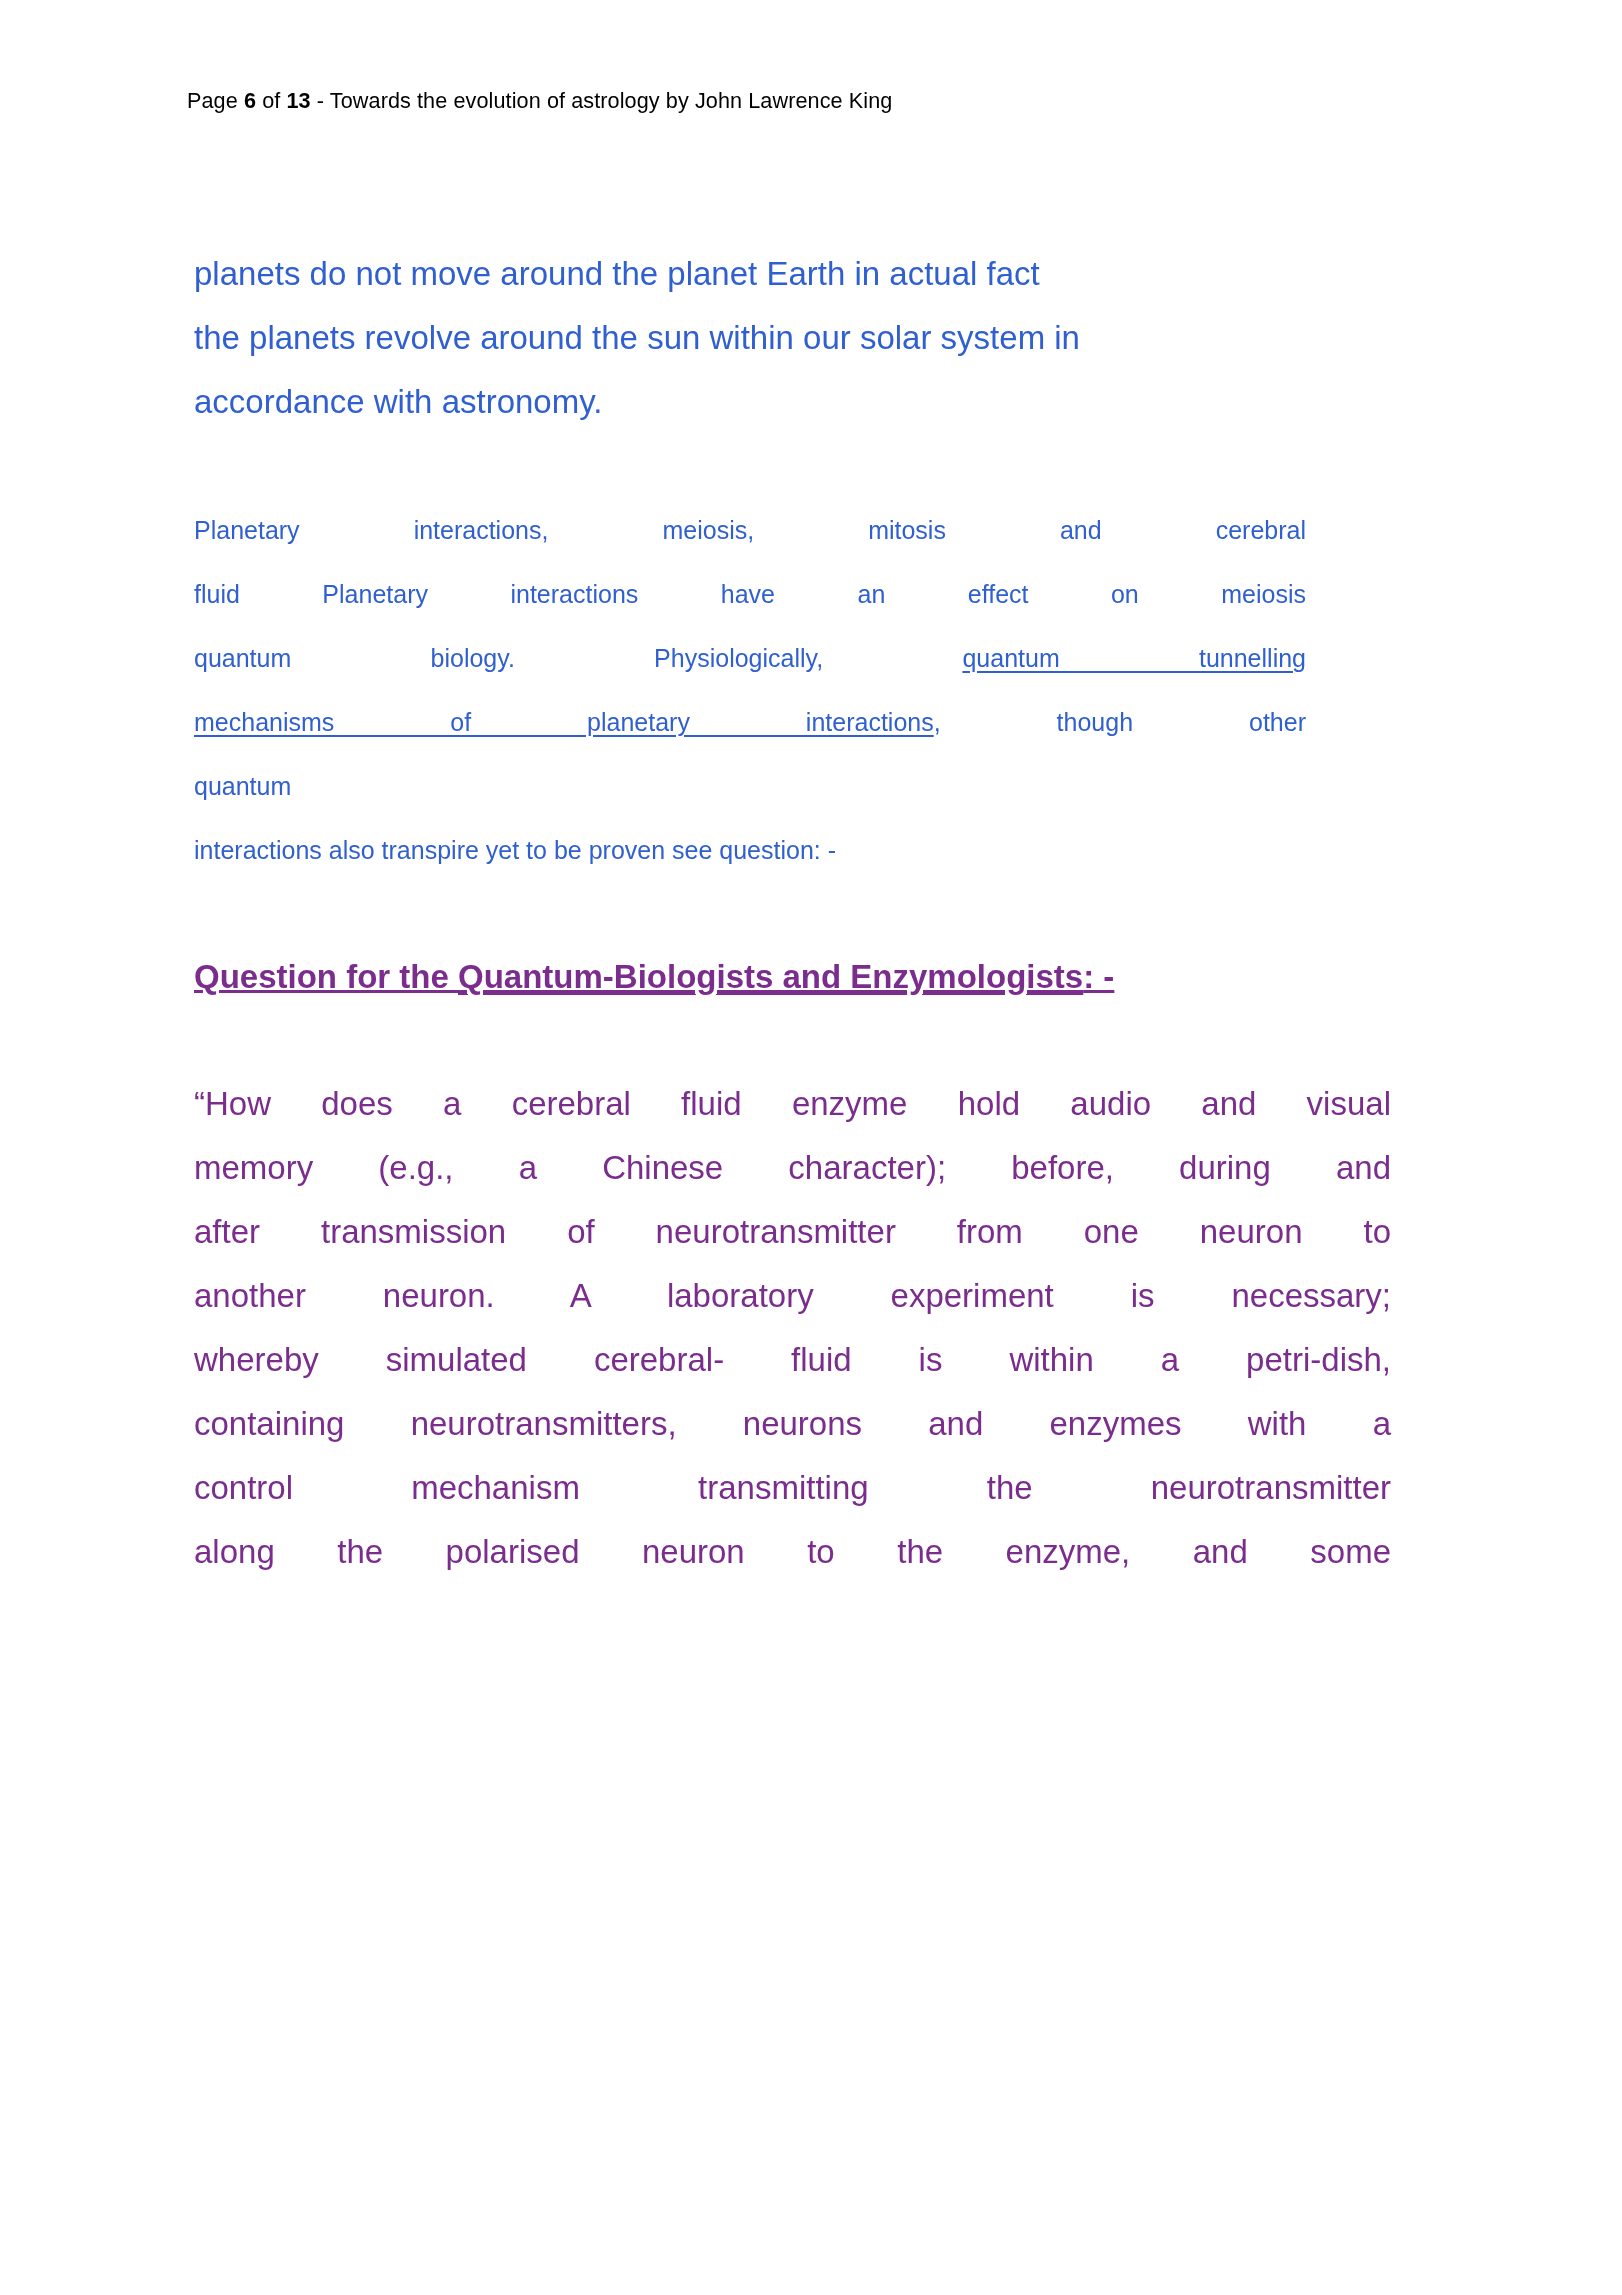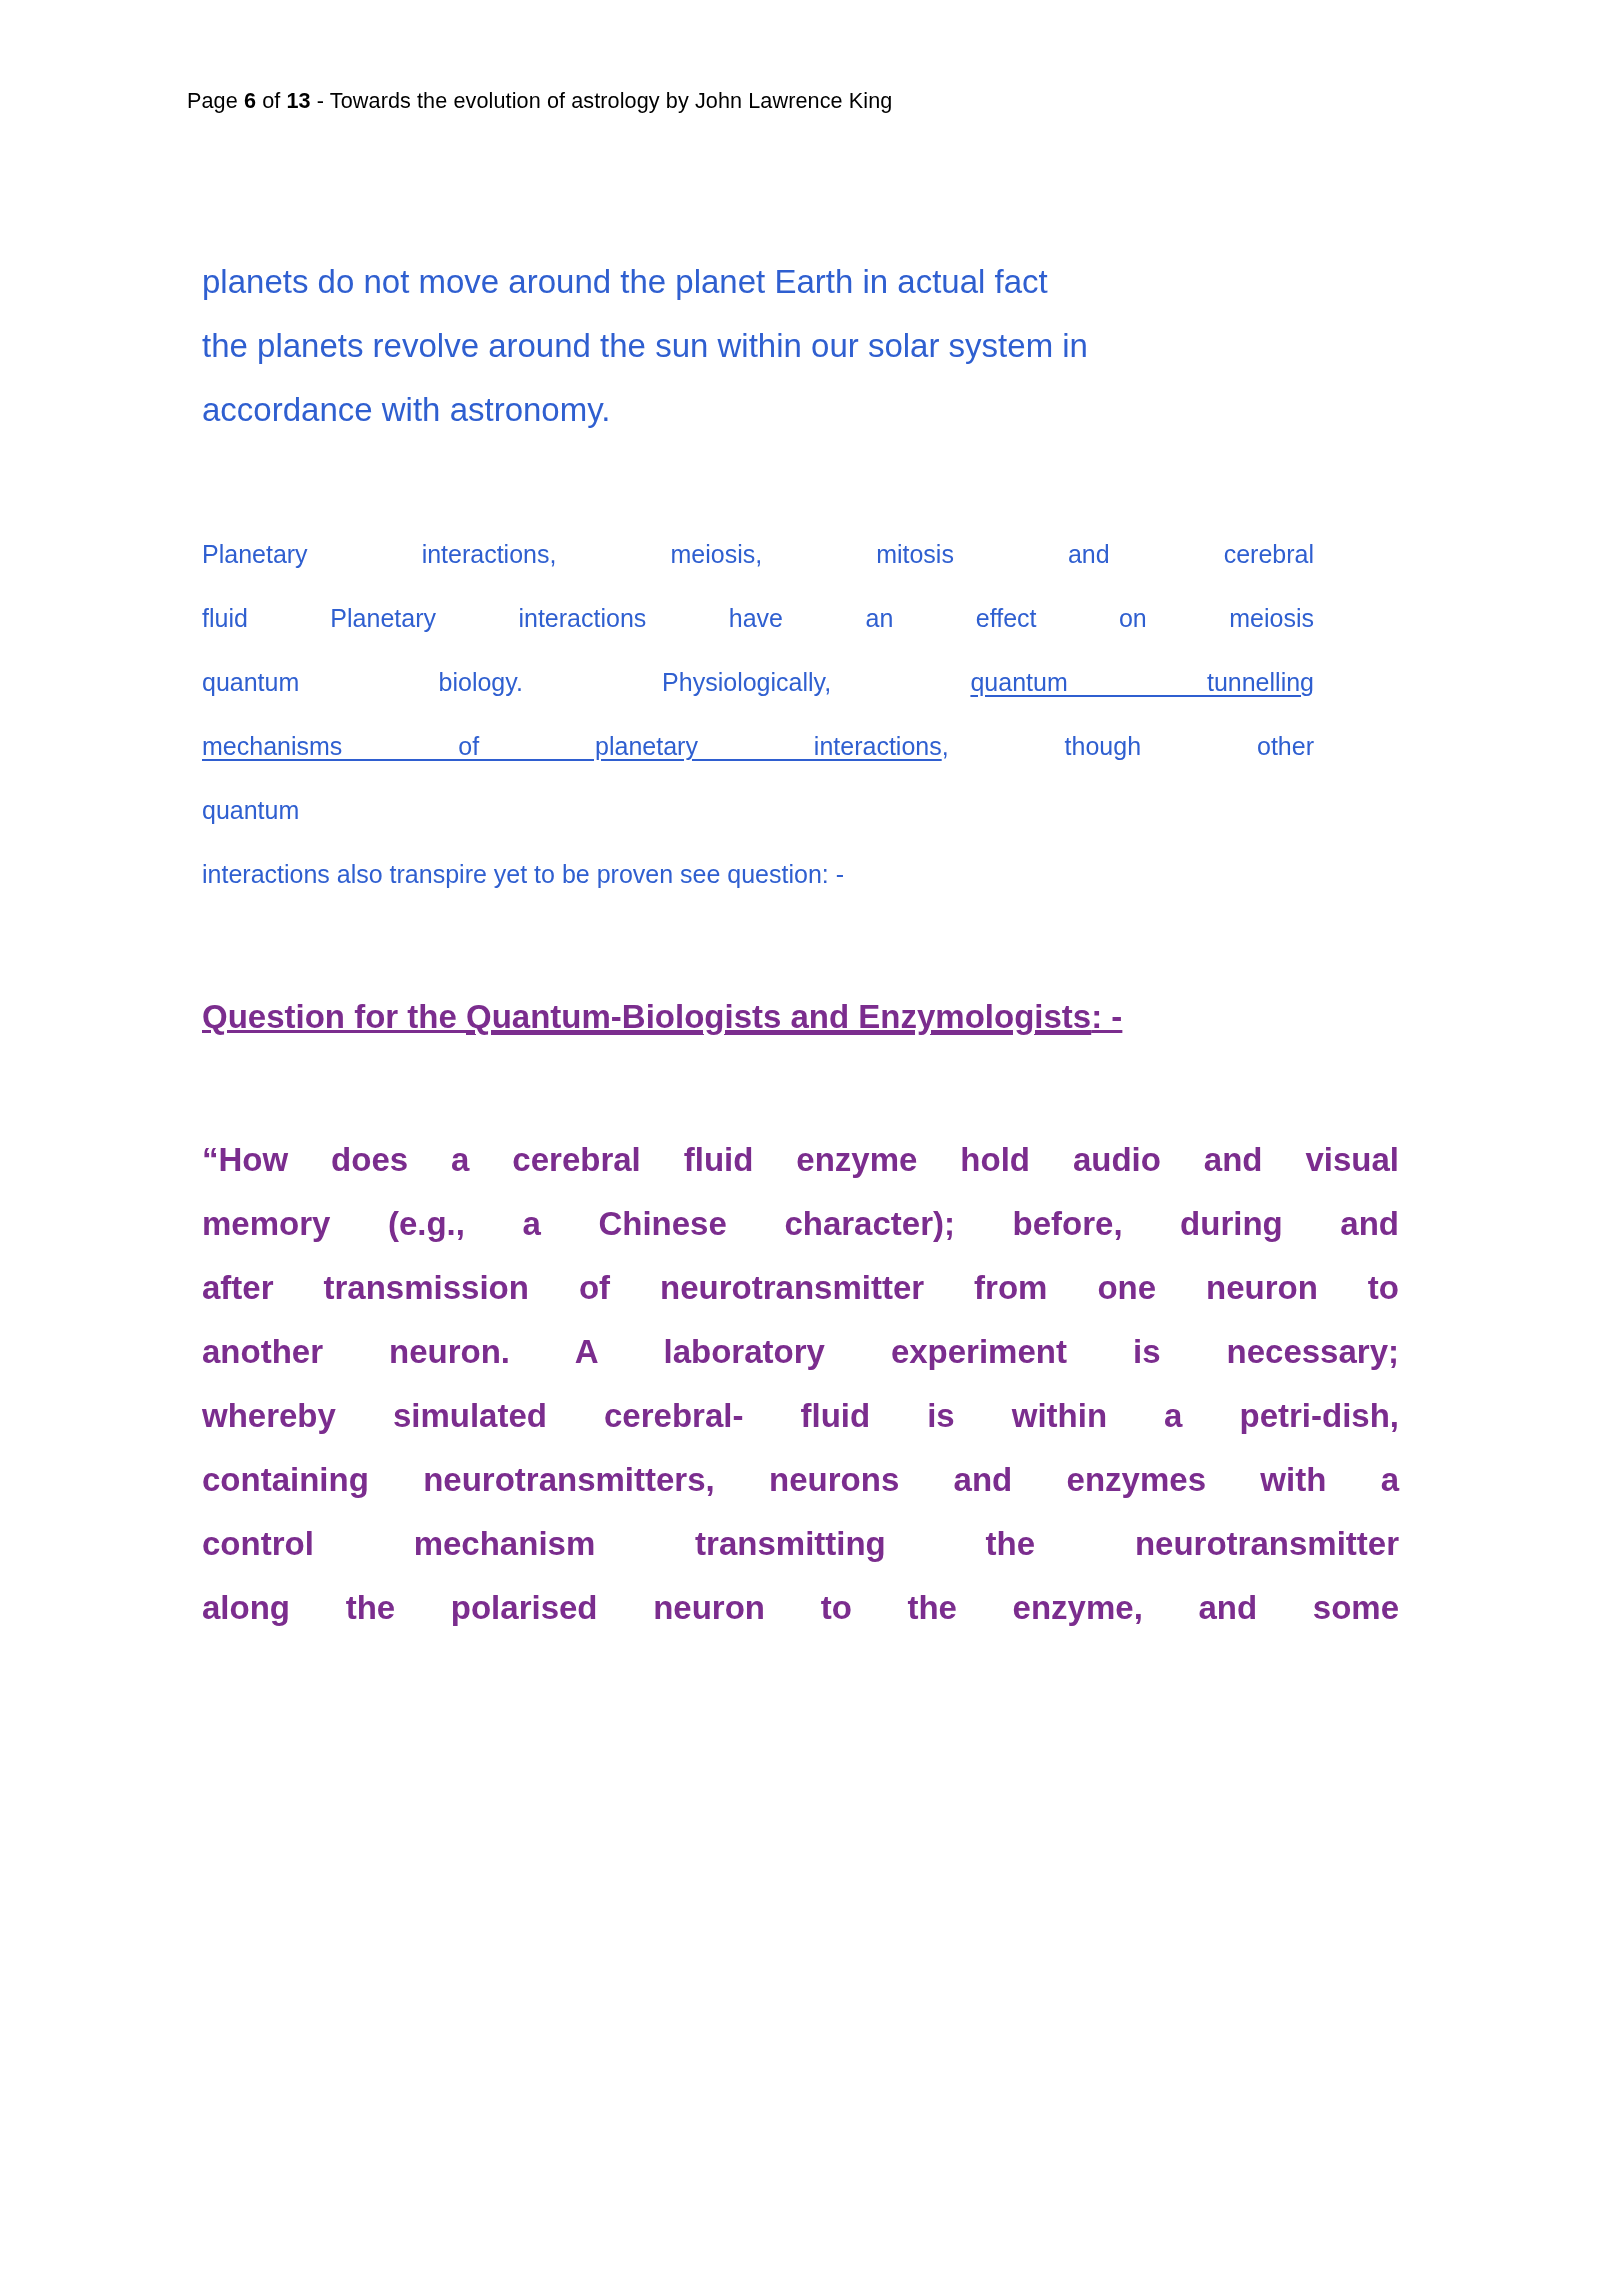--- a/index.html
+++ b/index.html
@@ -32,21 +32,21 @@
     left: 194px;
     top: 242px;
     width: 1237px;
   }
 
   .para {
     font-family: "Liberation Sans", sans-serif;
     color: #2f5fd0;
     font-size: 33px;
     line-height: 1.0;
-    margin: 8px;
+    margin: 0;
   }
 
   .blue-block-1 {
     color: #2f5fd0;
     font-size: 33px;
     line-height: 64px;
     width: 1243px;
     text-align: left;
   }
 
@@ -68,21 +68,21 @@
     font-size: 33px;
     line-height: 64px;
     width: 1152px;
     text-decoration: underline;
   }
 
   .gap-3 { height: 63px; }
 
   .purple-block {
     color: #7b2d8e;
-    font-weight: bold;
+    font-weight: normal;
     font-size: 33px;
     line-height: 64px;
     width: 1197px;
     text-align: justify;
   }
 
   u.uline { text-decoration: underline; text-underline-offset: 3.9px; }
 
   .justline {
     display: block;

